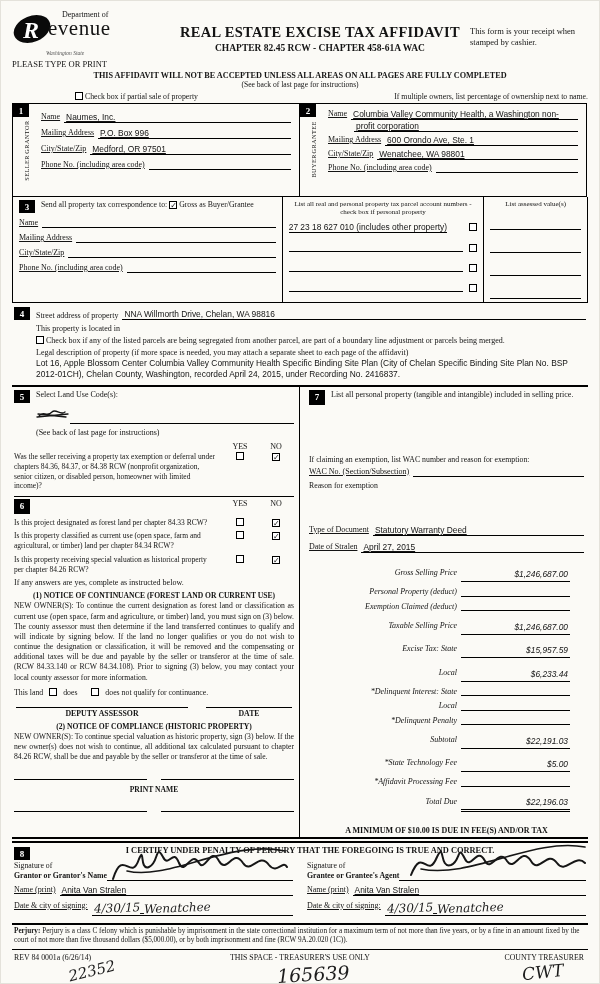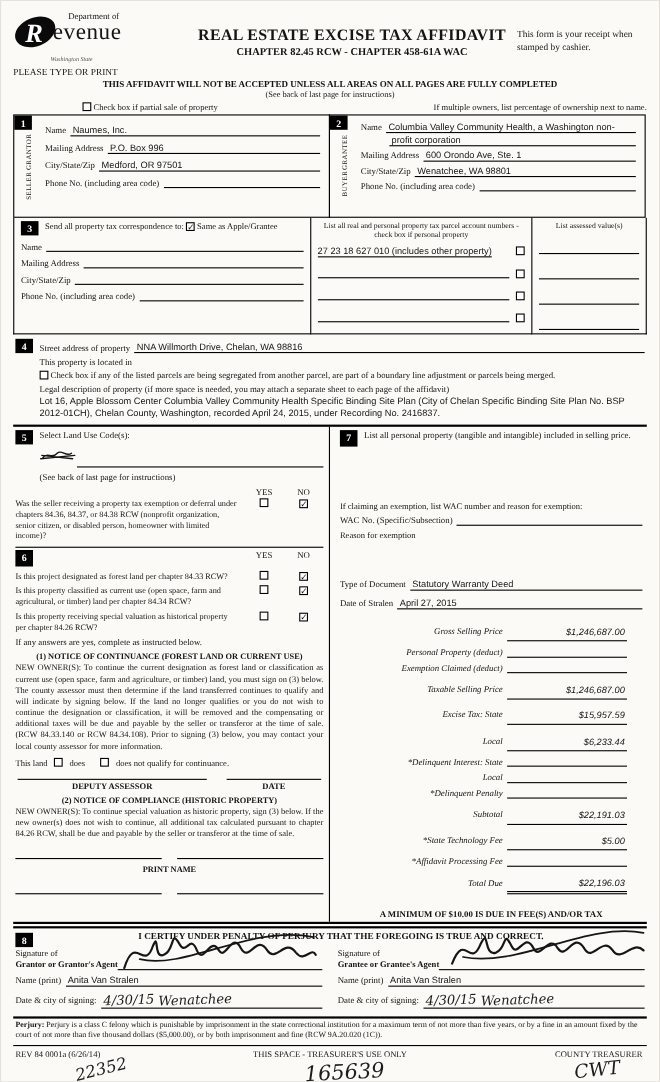--- a/index.html
+++ b/index.html
@@ -39,21 +39,21 @@
            width:16px; padding:1.5px 0; text-align:center; }
 
   
   .sec12 { display:flex; }
   .pbox { border:1.5px solid #000; width:50%; display:flex; min-height:94px; }
   .pbox + .pbox { margin-left:-1px; }
   .sidecol { width:26px; display:flex; flex-direction:column; align-items:flex-start; }
   .vlab { writing-mode:vertical-rl; transform:rotate(180deg); font-size:6.3px; letter-spacing:0.4px;
           margin:4px auto 0 auto; display:flex; gap:1px; }
   .fields { flex:1; padding:3px 8px 3px 2px; }
-  .frow { display:flex; align-items:center; margin-top:5px; font-size:8px; }
+  .frow { display:flex; align-items:flex-start; margin-top:5px; font-size:8px;text-decoration:underline; }
   .frow .lbl { white-space:nowrap; padding-right:4px; }
   .line { flex:1; border-bottom:1px solid #000; min-height:10px; padding:0 2px; }
   .val { font-family:"Liberation Sans",sans-serif; font-size:8.4px; }
 
   
   .sec3 { display:flex; margin-top:0; }
   .s3l { border:1.5px solid #000; border-top:none; width:47%; padding:3px 6px; }
   .s3m { border:1.5px solid #000; border-top:none; border-left:none; width:35%; padding:3px 6px; position:relative; }
   .s3r { border:1.5px solid #000; border-top:none; border-left:none; width:18%; padding:3px 6px; }
   .s3hdr { font-size:7.8px; display:flex; align-items:flex-start; gap:6px; }
@@ -221,21 +221,21 @@
     </div>
   </div>
 
   <div class="sec3">
     <div class="s3l">
       <div class="s3hdr">
         <span class="badge">3</span>
         <span>
           <span>Send all property tax correspondence to:</span>
           <span class="cb">✓</span>
-          <span>Same as Apple/Grantee</span>
+          <span>Gross as Buyer/Grantee</span>
         </span>
       </div>
       <div class="frow">
           <span class="lbl">Name</span>
           <span class="line"></span>
         </div>
       <div class="frow">
           <span class="lbl">Mailing Address</span>
           <span class="line"></span>
         </div>
@@ -376,21 +376,21 @@
     </div>
 
     <div class="rcol">
       <div class="s7hdr">
         <span class="badge">7</span>
         <span>List all personal property (tangible and intangible) included in selling price.</span>
       </div>
       <div style="height:48px;"></div>
       <div class="exempt">If claiming an exemption, list WAC number and reason for exemption:</div>
       <div class="frow" style="margin-top:3px;">
-        <span class="lbl">WAC No. (Specific/Subsection)</span>
+        <span class="lbl">WAC No. (Section/Subsection)</span>
         <span class="line" style="max-width:180px;"><span class="val"></span></span>
       </div>
       <div class="exempt" style="margin-top:4px;">Reason for exemption</div>
       <div style="height:30px;"></div>
       <div class="frow">
         <span class="lbl">Type of Document</span>
         <span class="line"><span class="val">Statutory Warranty Deed</span></span>
       </div>
       <div class="frow" style="margin-top:6px;">
         <span class="lbl">Date of Stralen</span>
@@ -459,21 +459,21 @@
     <div class="sigcols">
       <div class="sigcol">
         <span class="sigsvg" style="left:95px;">
           <svg width="180" height="52" viewBox="0 0 180 52">
             <path d="M4 44 C14 12 22 48 30 24 C36 10 30 36 40 32 C50 28 46 8 54 22 C60 34 64 12 70 28 C76 42 82 14 90 28 C96 38 102 10 110 26 C118 40 124 12 134 28 C142 40 150 16 160 30 C168 40 174 24 178 32" fill="none" stroke="#161616" stroke-width="2" stroke-linecap="round"></path>
             <path d="M18 36 C60 46 120 4 176 16" fill="none" stroke="#161616" stroke-width="1.6" stroke-linecap="round"></path>
           </svg>
         </span>
         <div class="sigrow">
           <span class="siglabel"><span>Signature of</span><br>
-          <span class="b">Grantor or Grantor's Agent</span></span>
+          <span class="b">Grantor or Grantor's Name</span></span>
           <span class="line"></span>
         </div>
         <div class="frow" style="margin-top:4px;">
           <span class="lbl">Name (print)</span>
           <span class="line"><span class="val">Anita Van Stralen</span></span>
         </div>
         <div class="frow" style="margin-top:5px;">
           <span class="lbl">Date &amp; city of signing:</span>
           <span class="line"><span class="hw hwdate">4/30/15</span>&nbsp;&nbsp;<span class="hw hwdate">Wenatchee</span></span>
         </div>

